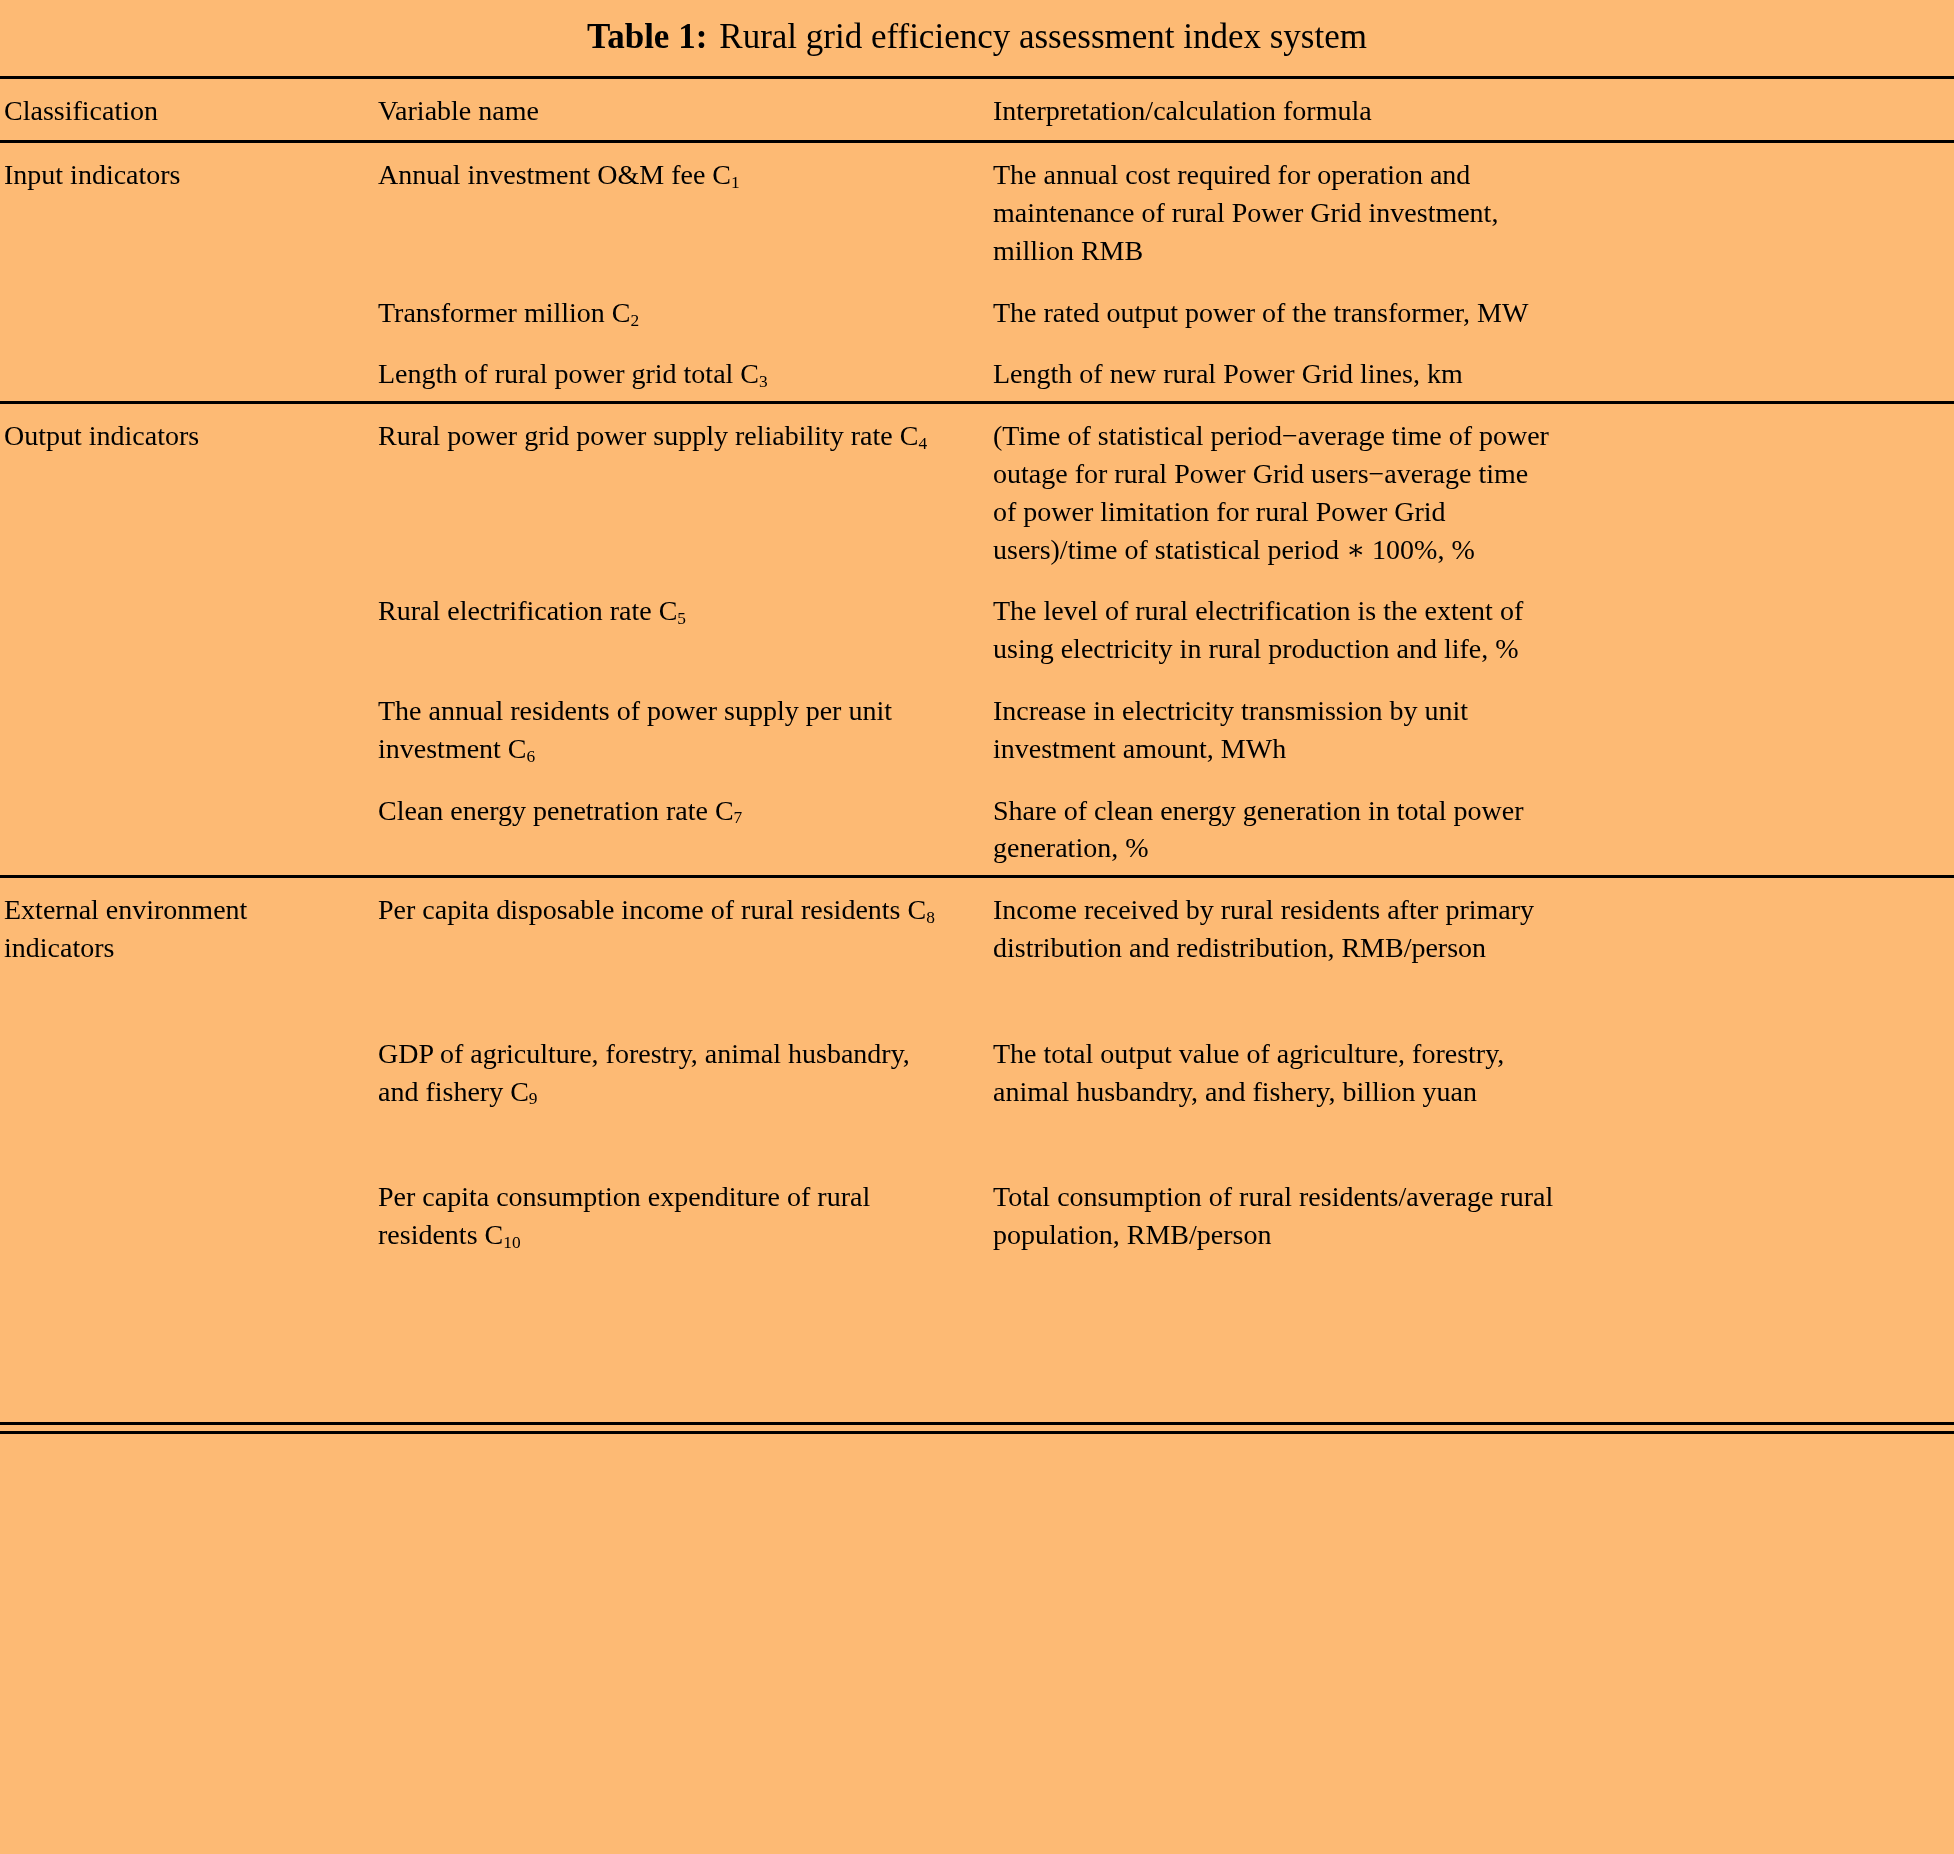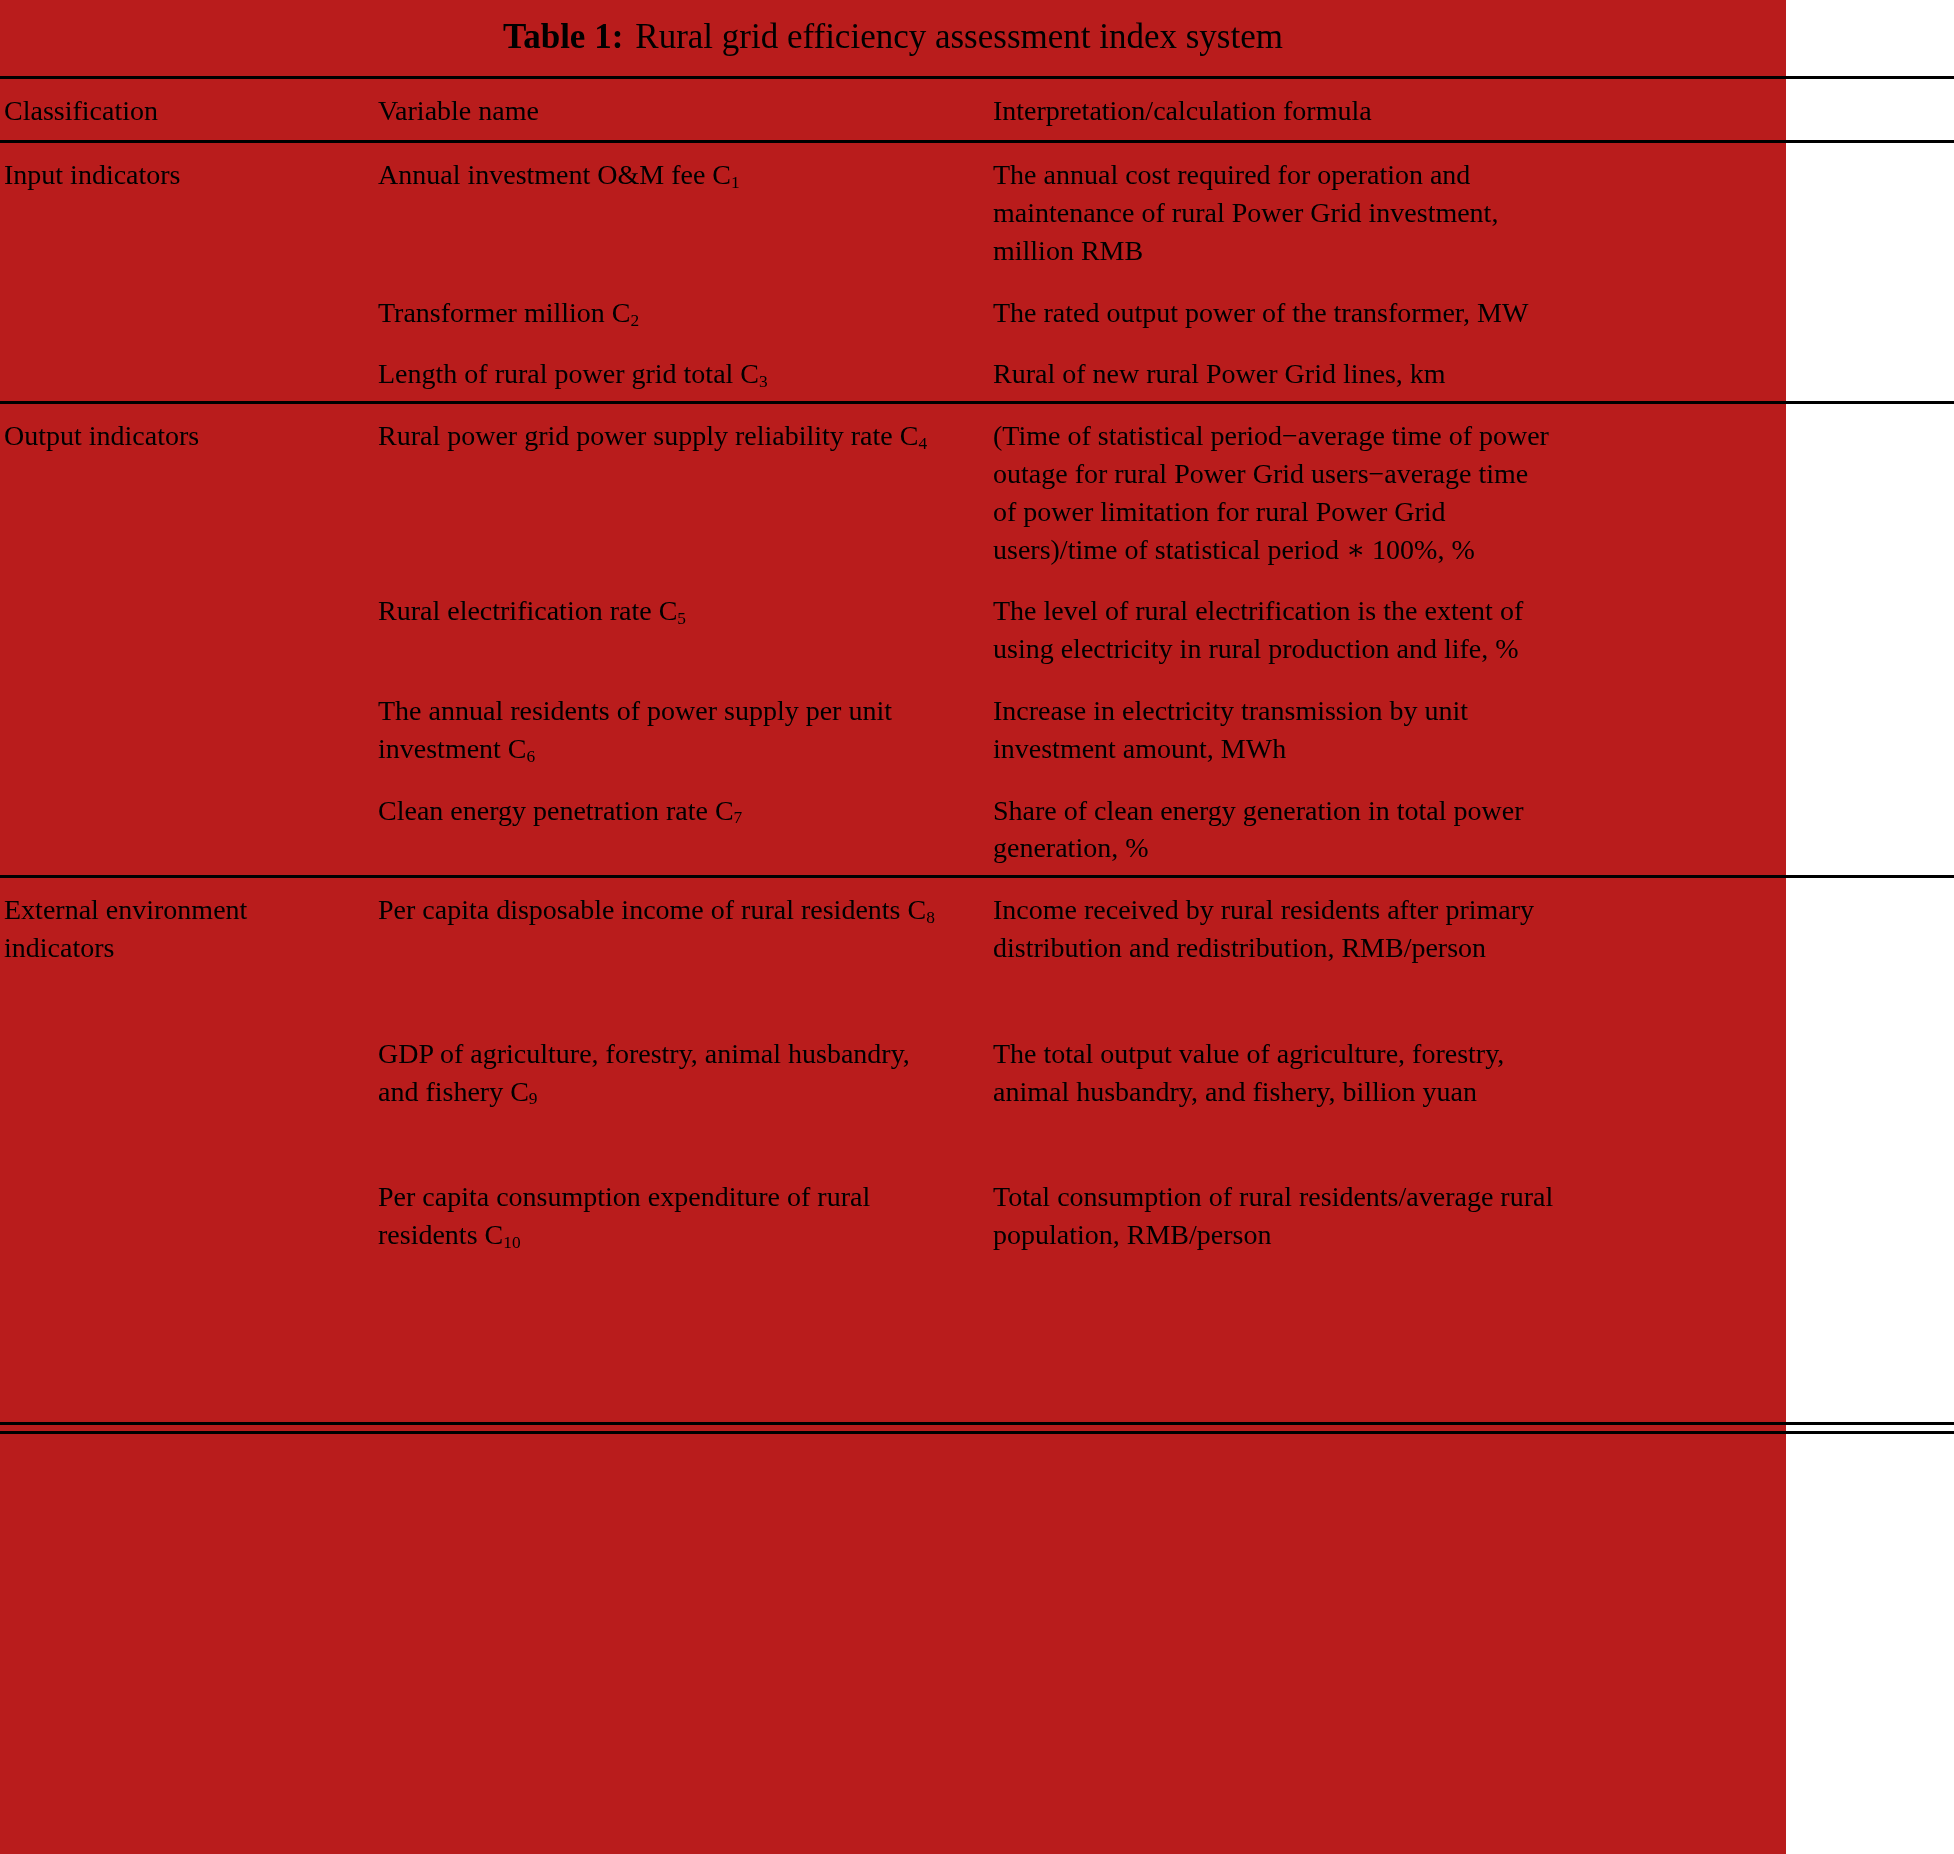--- a/index.html
+++ b/index.html
@@ -4,24 +4,24 @@
 <style>
   * { box-sizing: border-box; }
   html, body {
     margin: 0;
     padding: 0;
     background: #ffffff;
     color: #000000;
     font-family: "Liberation Serif", "DejaVu Serif", serif;
   }
   .page {
-    width: 1786px;
+    width: 1954px;
     min-height: 1854px;
     padding: 8px 0 18px 0;
-    background: #b91c1c;
+    background: #fdba74;
   }
   .title {
     text-align: center;
     font-size: 35px;
     margin: 6px 0 16px 0;
     line-height: 1.3;
   }
   .title-label { font-weight: bold; }
   .title-text { margin-left: 12px; }
   table.index-table {
@@ -98,21 +98,21 @@
           <td class="col-formula">The annual cost required for operation and maintenance of rural Power Grid investment, million RMB</td>
         </tr>
         <tr>
           <td class="col-class"></td>
           <td class="col-var"><span>Transformer million C</span><sub>2</sub></td>
           <td class="col-formula">The rated output power of the transformer, MW</td>
         </tr>
         <tr>
           <td class="col-class"></td>
           <td class="col-var"><span>Length of rural power grid total C</span><sub>3</sub></td>
-          <td class="col-formula">Rural of new rural Power Grid lines, km</td>
+          <td class="col-formula">Length of new rural Power Grid lines, km</td>
         </tr>
       </tbody>
       <tbody class="group">
         <tr>
           <td class="col-class">Output indicators</td>
           <td class="col-var"><span>Rural power grid power supply reliability rate C</span><sub>4</sub></td>
           <td class="col-formula">(Time of statistical period−average time of power outage for rural Power Grid users−average time of power limitation for rural Power Grid users)/time of statistical period ∗ 100%, %</td>
         </tr>
         <tr>
           <td class="col-class"></td>

